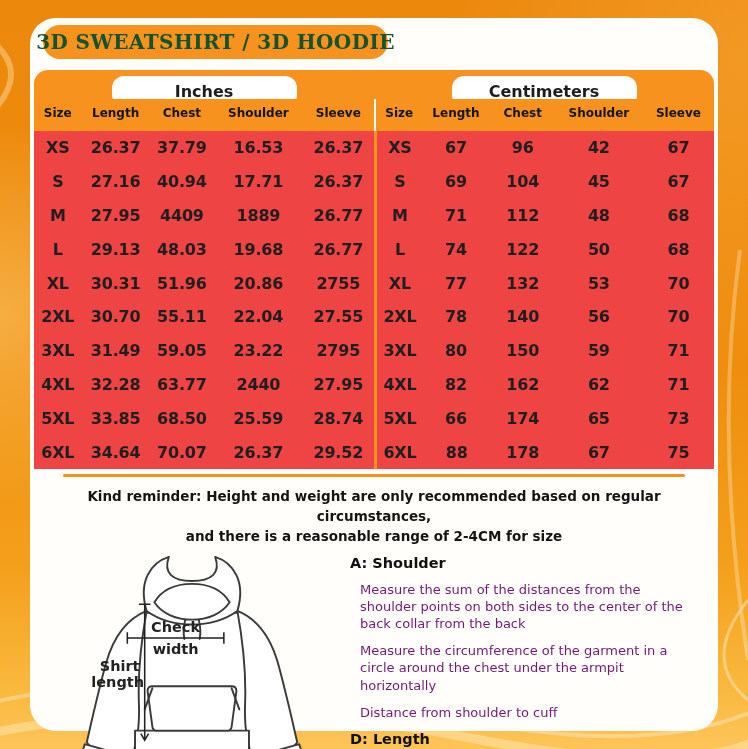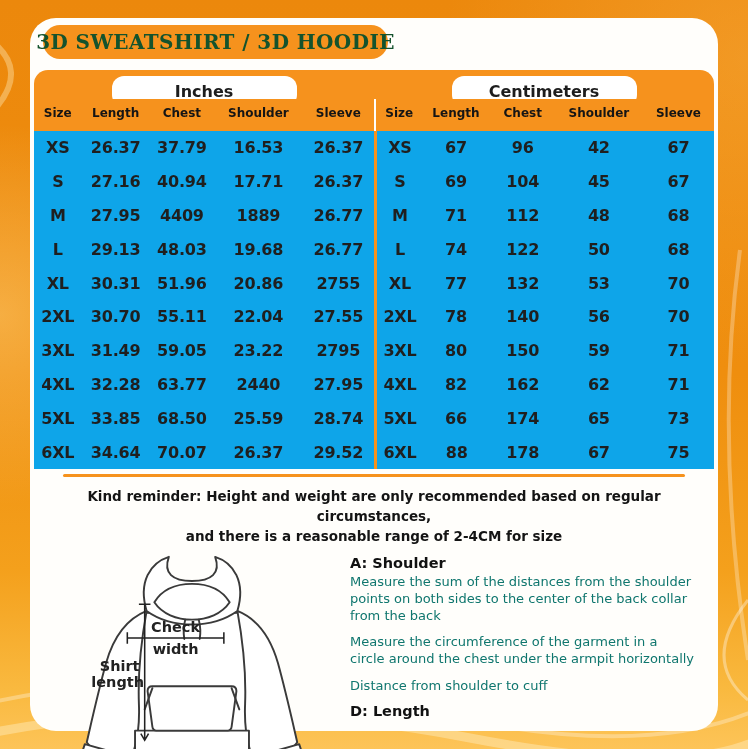--- a/index.html
+++ b/index.html
@@ -37,37 +37,37 @@
   .unit-pill{
     background:#ffffff;border-radius:12px;min-width:185px;height:31px;
     display:flex;align-items:center;justify-content:center;
     font-weight:bold;font-size:16px;color:#1d1d1d;
   }
   table{width:100%;border-collapse:collapse;table-layout:fixed;}
   thead th{
     background:var(--accent);height:28px;vertical-align:middle;
     font-size:12px;font-weight:bold;color:#151515;padding:0 0 4px 0;
   }
-  tbody{background:#0ea5e9;}
+  tbody{background:#ef4444;}
   tbody td{
     height:31.8px;text-align:center;vertical-align:middle;
     font-size:16px;font-weight:bold;color:#1f1f1f;letter-spacing:-.2px;
   }
   .table-half.cm tbody{border-left:3px solid var(--accent);}
   .rule{height:3px;background:var(--accent);margin:5px 33px 0 33px;border-radius:2px;}
   
   .reminder{margin-top:9px;text-align:center;font-weight:bold;color:#141414;
     font-size:13.5px;line-height:1.5;}
   
   .bottom{display:flex;margin:4px 18px 0 22px;gap:8px;}
   .figure-box{width:280px;flex:none;}
   .guide{flex:1;padding:4px 4px 0 10px;}
   .guide-item{margin-bottom:9px;}
   .guide-item h3{margin:0 0 2px 0;font-size:14.5px;font-weight:bold;color:#111;}
-  .guide-item p{margin:0;font-size:13px;line-height:1.32;color:#0f766e;}
+  .guide-item p{margin:10px;font-size:13px;line-height:1.32;color:#701a75;}
 </style>
 </head>
 <body>
 
 <svg class="bg-decor" viewBox="0 0 748 749" aria-hidden="true">
   <path d="M-20 705 Q 190 655 430 712 T 790 692" stroke="rgba(255,255,255,0.30)" fill="none" stroke-width="4"></path>
   <path d="M-20 735 Q 210 688 470 738 T 790 716" stroke="rgba(255,238,190,0.45)" fill="none" stroke-width="9"></path>
   <path d="M740 250 Q 714 440 748 660" stroke="rgba(255,255,255,0.28)" fill="none" stroke-width="4"></path>
   <path d="M748 600 Q 700 660 748 700" stroke="rgba(255,255,255,0.35)" fill="none" stroke-width="3"></path>
   <path d="M-10 40 Q 30 70 -6 110" stroke="rgba(255,235,185,0.40)" fill="none" stroke-width="6"></path>

